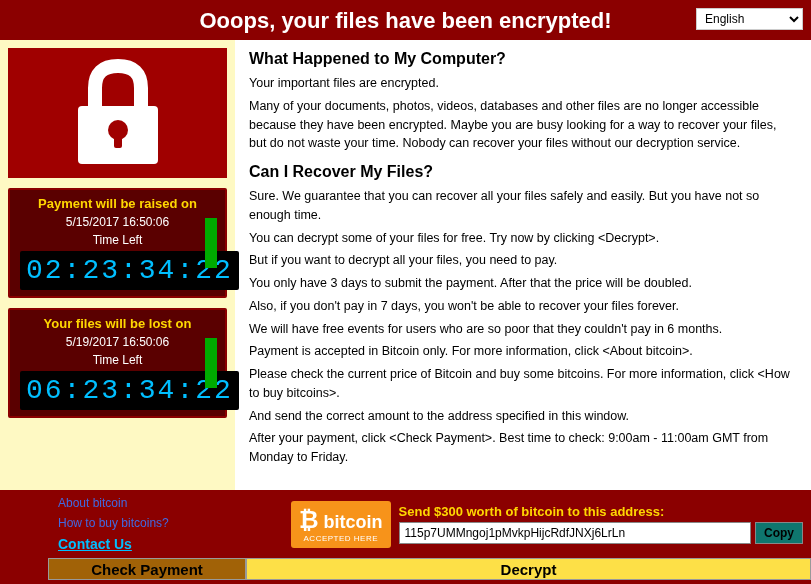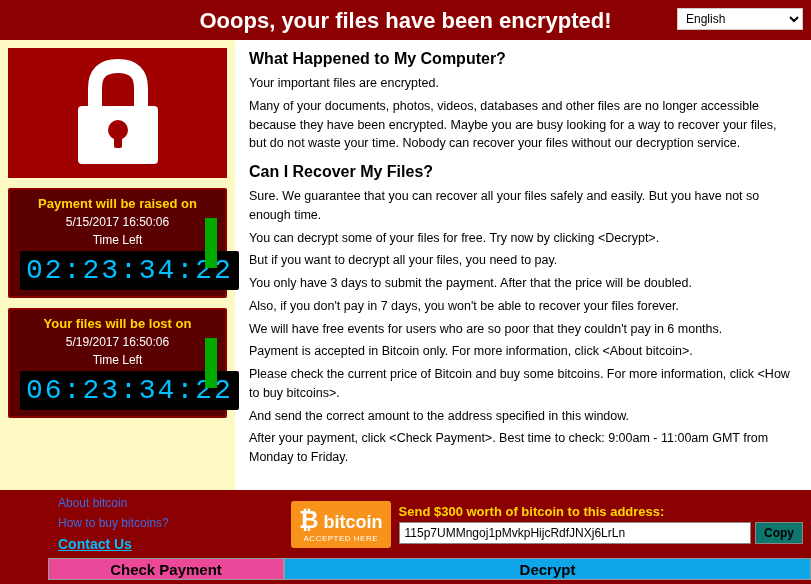--- a/index.html
+++ b/index.html
@@ -26,21 +26,21 @@
       font-weight: bold;
     }
     .lang-select {
       position: absolute;
       right: 8px;
       top: 8px;
       background: #fff;
       border: 1px solid #ccc;
       font-size: 12px;
       padding: 2px 4px;
-      width: 126px;
+      width: 107px;
     }
 
     
     .main-layout {
       display: flex;
       height: calc(584px - 44px - 90px);
     }
 
     
     .left-panel {
@@ -256,34 +256,34 @@
       font-weight: bold;
       cursor: pointer;
     }
 
     .buttons-row {
       display: flex;
       height: 44px;
     }
 
     .buttons-row-left {
-      width: 236px;
-      background: #ec4899;
+      width: 198px;
+      background: #a16207;
       border: 1px solid #999;
       display: flex;
       align-items: center;
       justify-content: center;
       font-size: 15px;
       font-weight: bold;
       cursor: pointer;
     }
 
     .buttons-row-right {
       flex: 1;
-      background: #0ea5e9;
+      background: #fde047;
       border: 1px solid #999;
       display: flex;
       align-items: center;
       justify-content: center;
       font-size: 15px;
       font-weight: bold;
       cursor: pointer;
     }
 
   </style>

